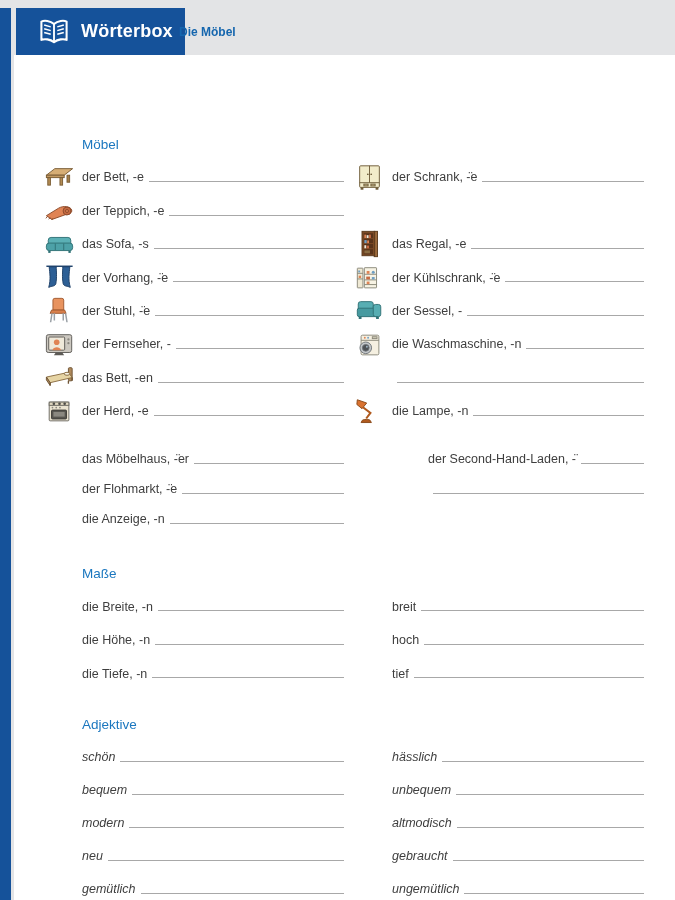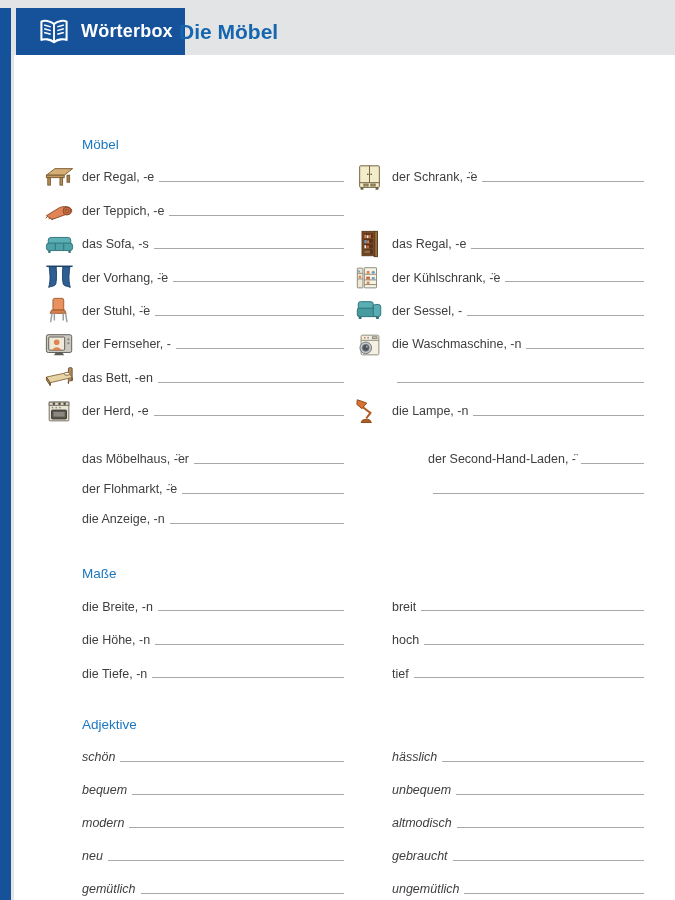--- a/index.html
+++ b/index.html
@@ -13,21 +13,21 @@
   .left-strip{position:absolute;left:0;top:8px;width:11px;bottom:0;background:#15529a;}
   .top-band{position:absolute;left:0;top:0;right:0;height:55px;background:#e3e4e6;}
   .brand-box{
     position:absolute;left:16px;top:8px;width:169px;height:47px;background:#15529a;
     display:flex;align-items:center;gap:11px;padding-left:22px;box-sizing:border-box;
   }
   .brand-box .book{display:flex;align-items:center;}
   .brand-text{color:#ffffff;font-size:18px;font-weight:bold;letter-spacing:0.2px;}
   .page-title{
     position:absolute;left:179px;top:8px;height:47px;display:flex;align-items:center;
-    color:#1566ae;font-size:21px;font-weight:bold;
+    color:#1566ae;font-size:12px;font-weight:bold;
   }
   .content{position:absolute;left:30px;top:80px;width:600px;}
   .section{margin:0;}
   .sec-1{margin-top:16px;}
   .sec-2{margin-top:32px;}
   .sec-3{margin-top:26px;}
   .heading{
     font-size:13.5px;font-weight:normal;color:#1b77bf;
     margin:2px 0 8px 38px;height:16px;line-height:16px;
   }
@@ -72,21 +72,21 @@
           <div class="cell left">
             <span class="icon-slot">
               <svg viewBox="0 0 32 32">
                 <polygon points="2,13 11,6 30,6 21,13" fill="#d6ad74" stroke="#7a5c33"></polygon>
                 <rect x="2" y="13" width="19" height="2.6" fill="#c39a61" stroke="#7a5c33"></rect>
                 <rect x="3.5" y="15.6" width="2.8" height="8" fill="#b38c54" stroke="#7a5c33"></rect>
                 <rect x="16.5" y="15.6" width="2.8" height="8" fill="#b38c54" stroke="#7a5c33"></rect>
                 <rect x="24" y="13" width="2.8" height="7.5" fill="#a37e49" stroke="#7a5c33"></rect>
               </svg>
             </span>
-            <span class="label">der Regal, -e</span>
+            <span class="label">der Bett, -e</span>
             <span class="fill-line"></span>
           </div>
           <div class="cell right">
             <span class="icon-slot">
               <svg viewBox="0 0 32 32">
                 <rect x="5.5" y="3" width="21" height="23" rx="1" fill="#f2ecca" stroke="#6d5b39"></rect>
                 <line x1="16" y1="3" x2="16" y2="21" stroke="#6d5b39"></line>
                 <line x1="5.5" y1="21" x2="26.5" y2="21" stroke="#6d5b39"></line>
                 <circle cx="14.2" cy="12" r="0.9" fill="#6d5b39"></circle>
                 <circle cx="17.8" cy="12" r="0.9" fill="#6d5b39"></circle>

